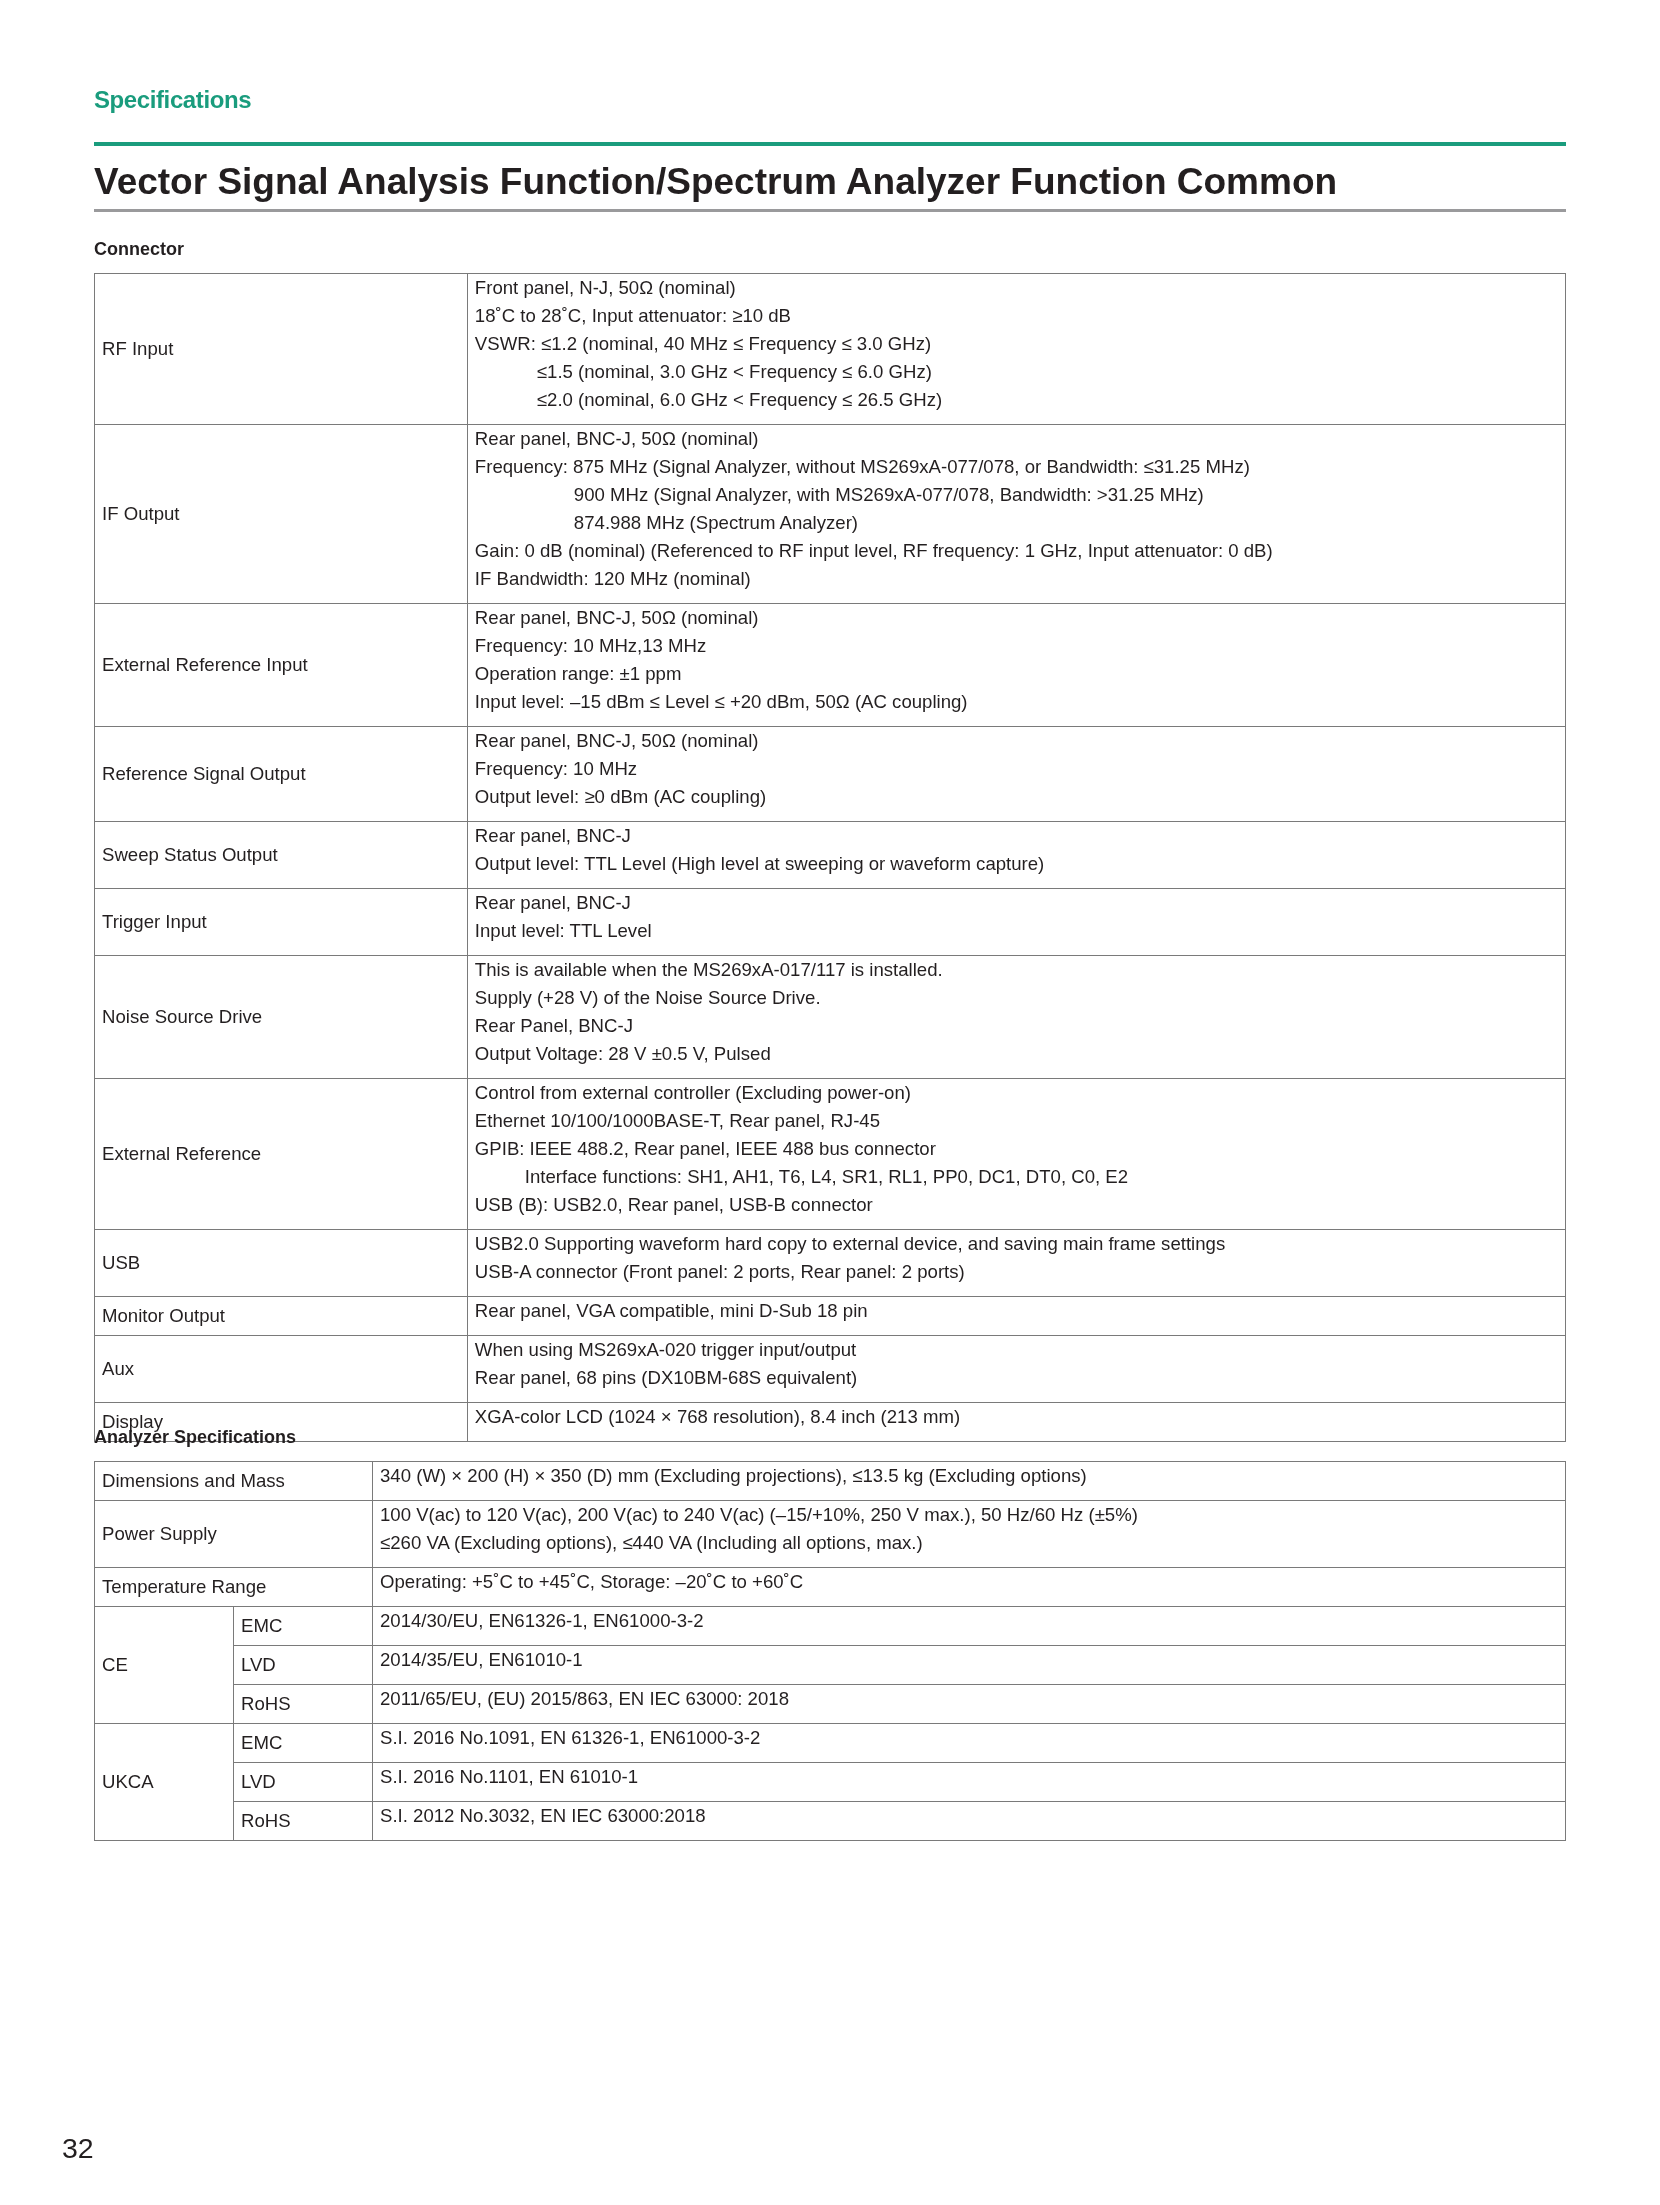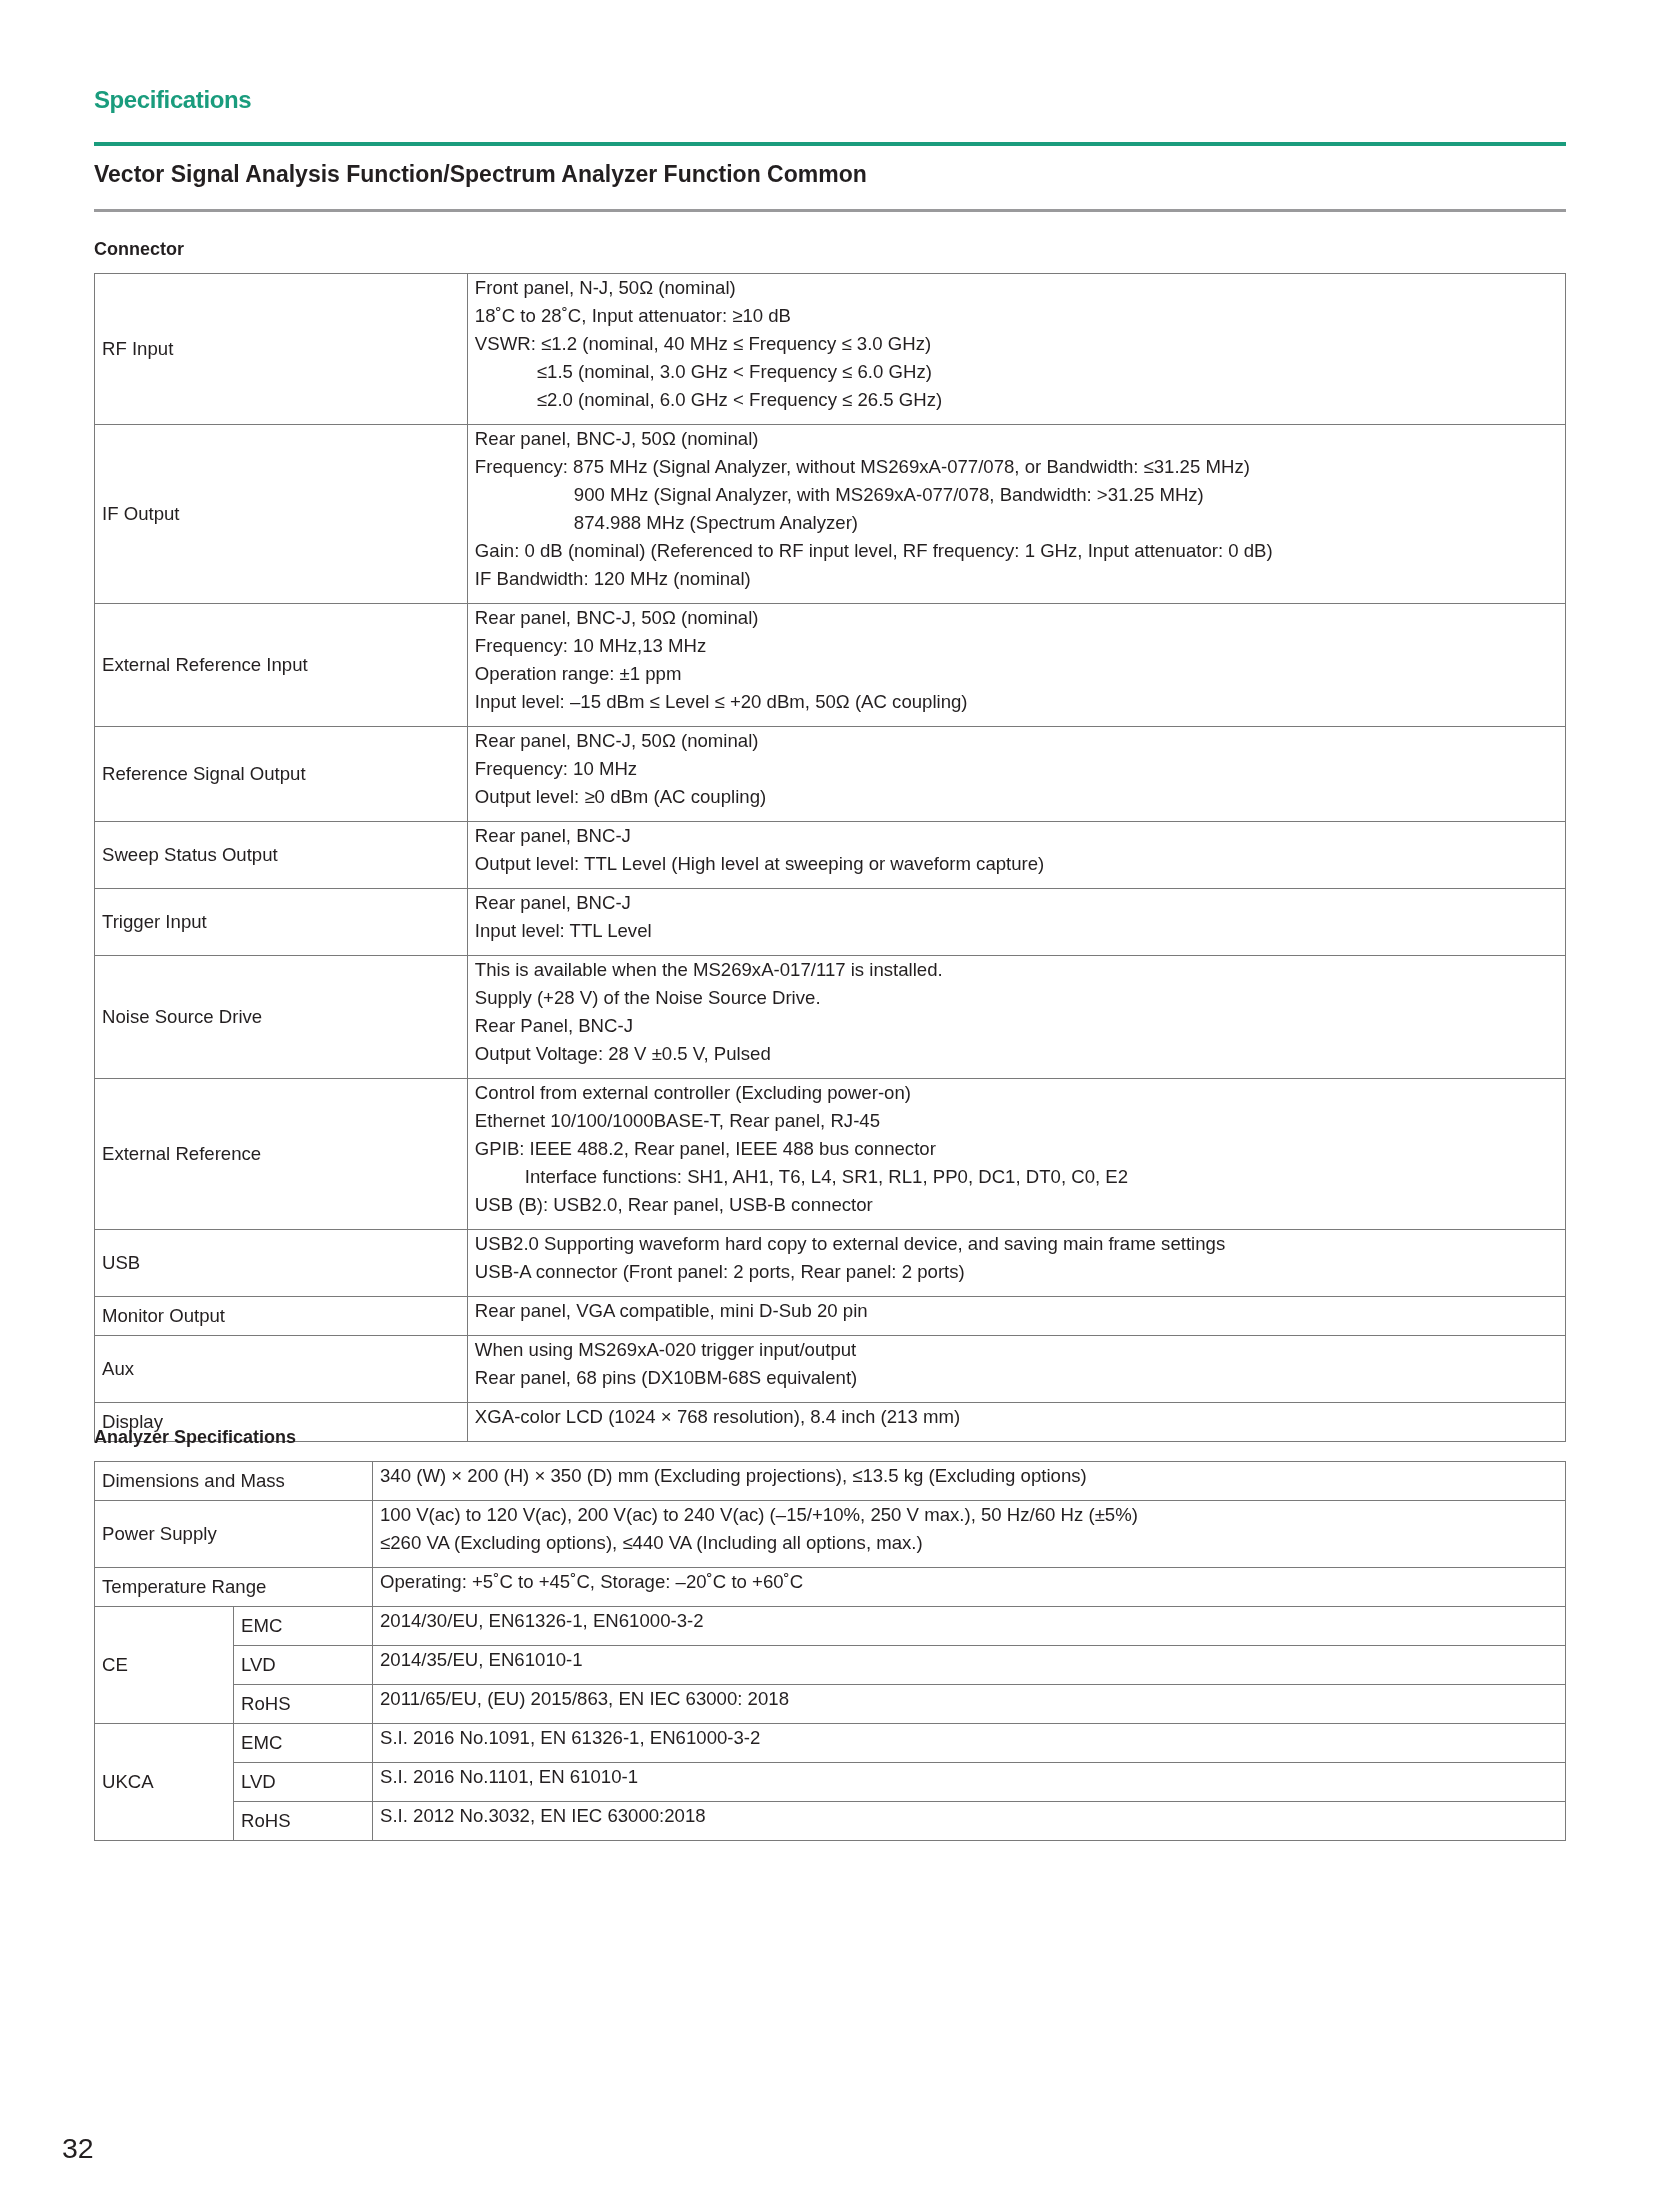--- a/index.html
+++ b/index.html
@@ -12,21 +12,21 @@
       position: absolute; left: 94px; top: 86px;
       font-size: 24px; font-weight: bold; color: #1a9c7d;
       letter-spacing: -0.4px;
     }
     .title-rule {
       position: absolute; left: 94px; top: 142px; width: 1472px; height: 3.5px;
       background: #1a9c7d;
     }
     .section-title {
       position: absolute; left: 94px; top: 161px;
-      font-size: 23px; font-weight: bold; color: #231f20;
+      font-size: 37px; font-weight: bold; color: #231f20;
     }
     .section-rule {
       position: absolute; left: 94px; top: 209px; width: 1472px; height: 2.6px;
       background: #9a9a9c;
     }
     .subhead {
       position: absolute; left: 94px;
       font-size: 18px; font-weight: bold; color: #231f20;
     }
     table.spec {
@@ -138,21 +138,21 @@
     <tr style="height:63px;">
       <td class="label" colspan="2">USB</td>
       <td class="val">
         <span class="line">USB2.0 Supporting waveform hard copy to external device, and saving main frame settings</span>
         <span class="line">USB-A connector (Front panel: 2 ports, Rear panel: 2 ports)</span>
       </td>
     </tr>
     <tr style="height:35px;">
       <td class="label" colspan="2">Monitor Output</td>
       <td class="val">
-        <span class="line">Rear panel, VGA compatible, mini D-Sub 20 pin</span>
+        <span class="line">Rear panel, VGA compatible, mini D-Sub 18 pin</span>
       </td>
     </tr>
     <tr style="height:63px;">
       <td class="label" colspan="2">Aux</td>
       <td class="val">
         <span class="line">When using MS269xA-020 trigger input/output</span>
         <span class="line">Rear panel, 68 pins (DX10BM-68S equivalent)</span>
       </td>
     </tr>
     <tr style="height:35px;border-radius:11px;">

